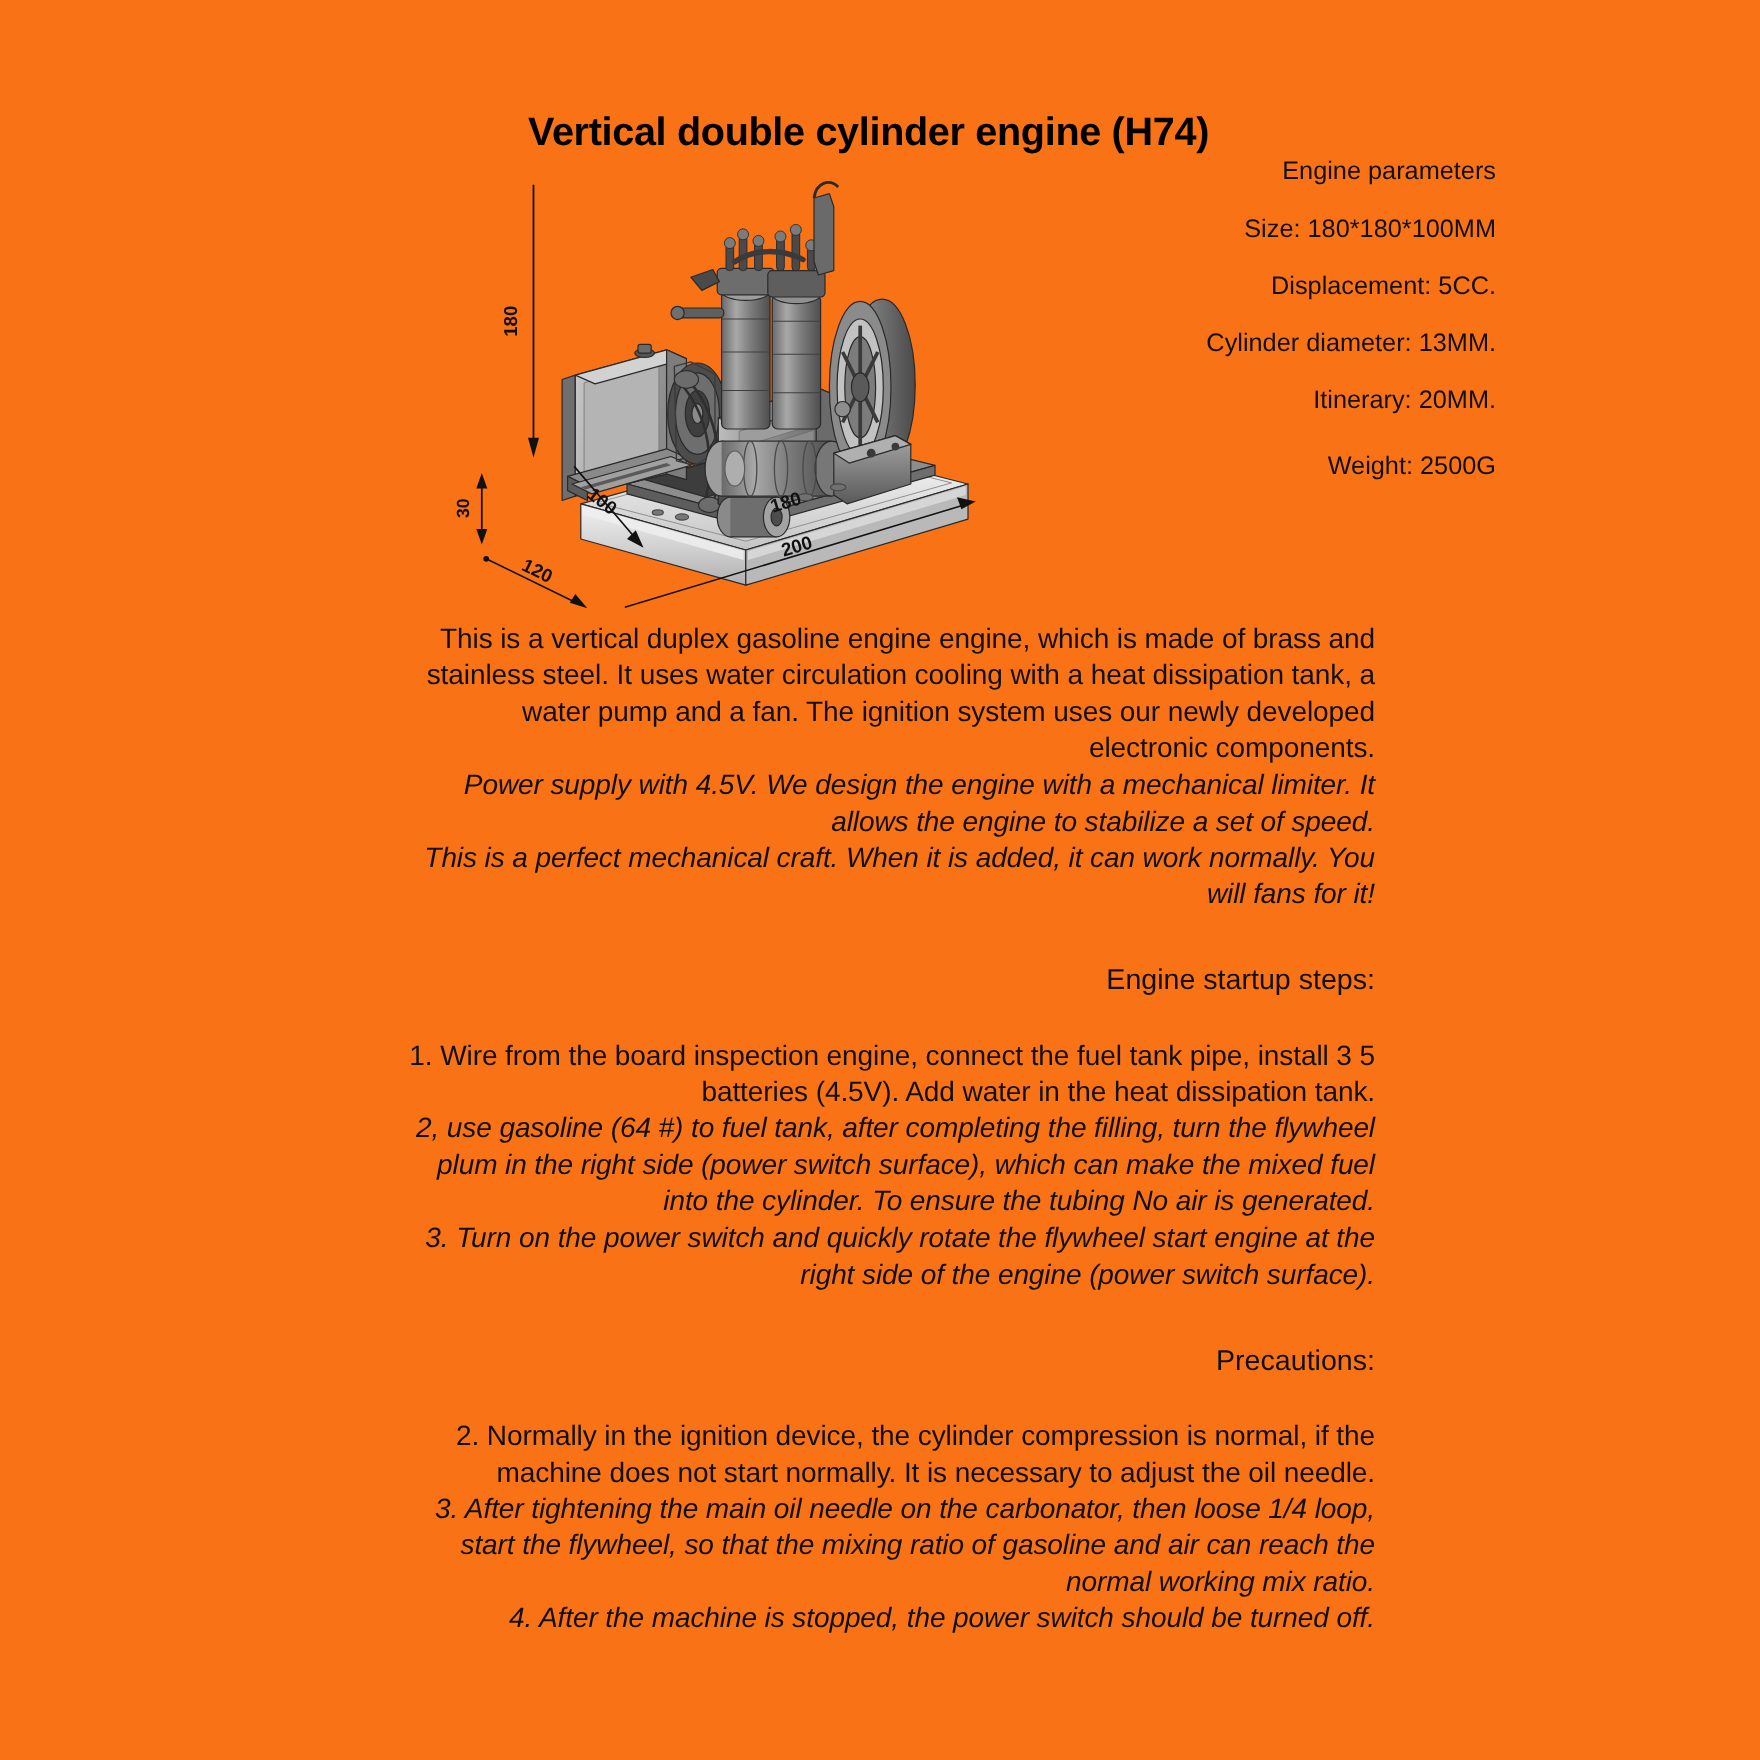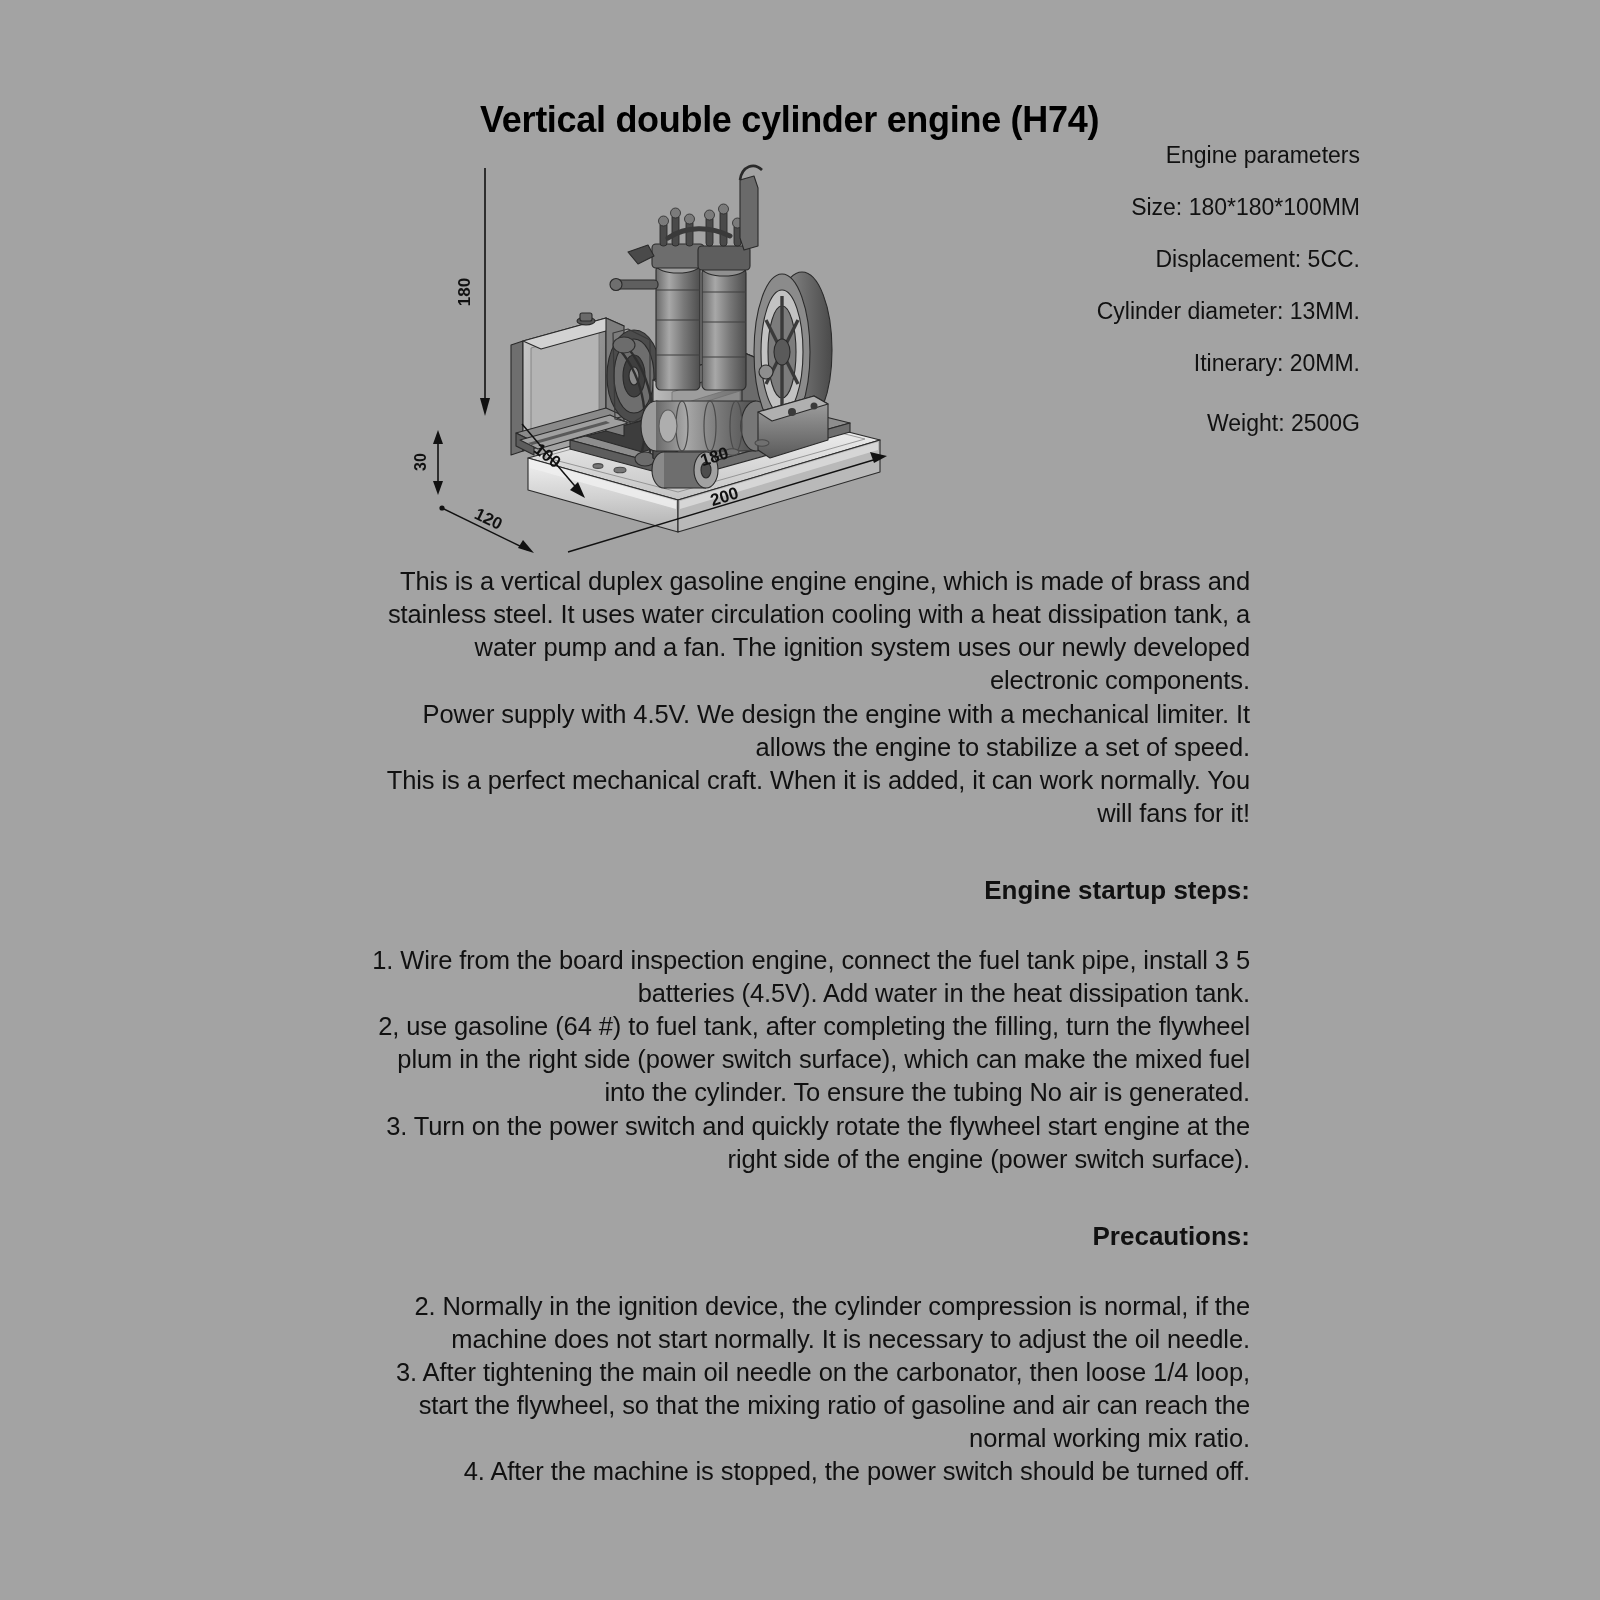--- a/index.html
+++ b/index.html
@@ -11,21 +11,21 @@
     width: 1600px;
     height: 1600px;
     font-family: "Liberation Sans", sans-serif;
     color: #000000;
     position: relative;
     overflow: hidden;
   }
   .page {
     position: absolute;
     inset: 0;
-    background: #a3a3a3;
+    background: #f97316;
   }
 
   
   .doc-title {
     position: absolute;
     left: 480px;
     top: 99px;
     font-size: 36px;
     font-weight: bold;
     letter-spacing: -0.3px;
@@ -75,28 +75,27 @@
     width: 890px;
     text-align: right;
   }
   .para {
     font-size: 25.5px;
     line-height: 1.30;
     margin: 0;
     color: #111;
     letter-spacing: -0.1px;
   }
-  .para + .para { margin-top: 0; }
+  .para + .para { margin-top: 0; font-style: italic; }
 
   .sect-head {
     font-size: 26px;
     line-height: 1.3;
     margin: 0;
     color: #111;
-    font-weight: bold;
   }
   .gap-lg { height: 44px; }
   .gap-md { height: 36px; }
 </style>
 </head>
 <body>
 
 <div class="page">
 
   <div class="doc-title">Vertical double cylinder  engine (H74)</div>

